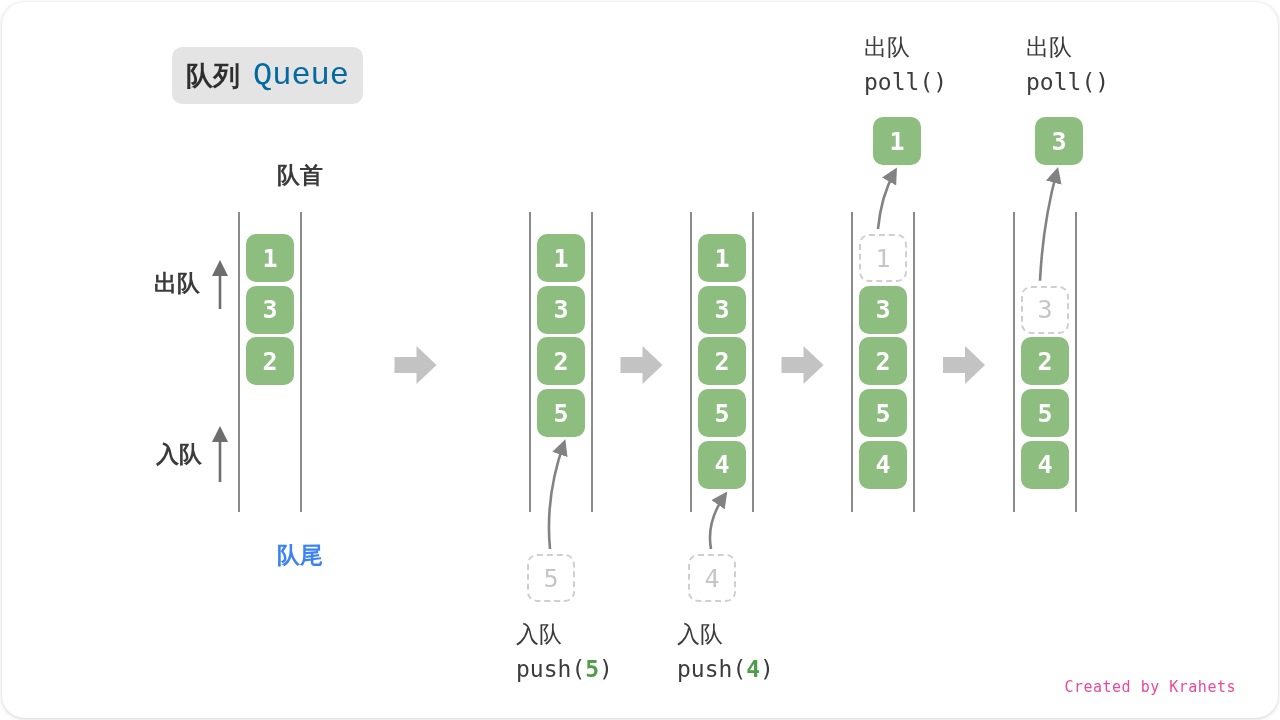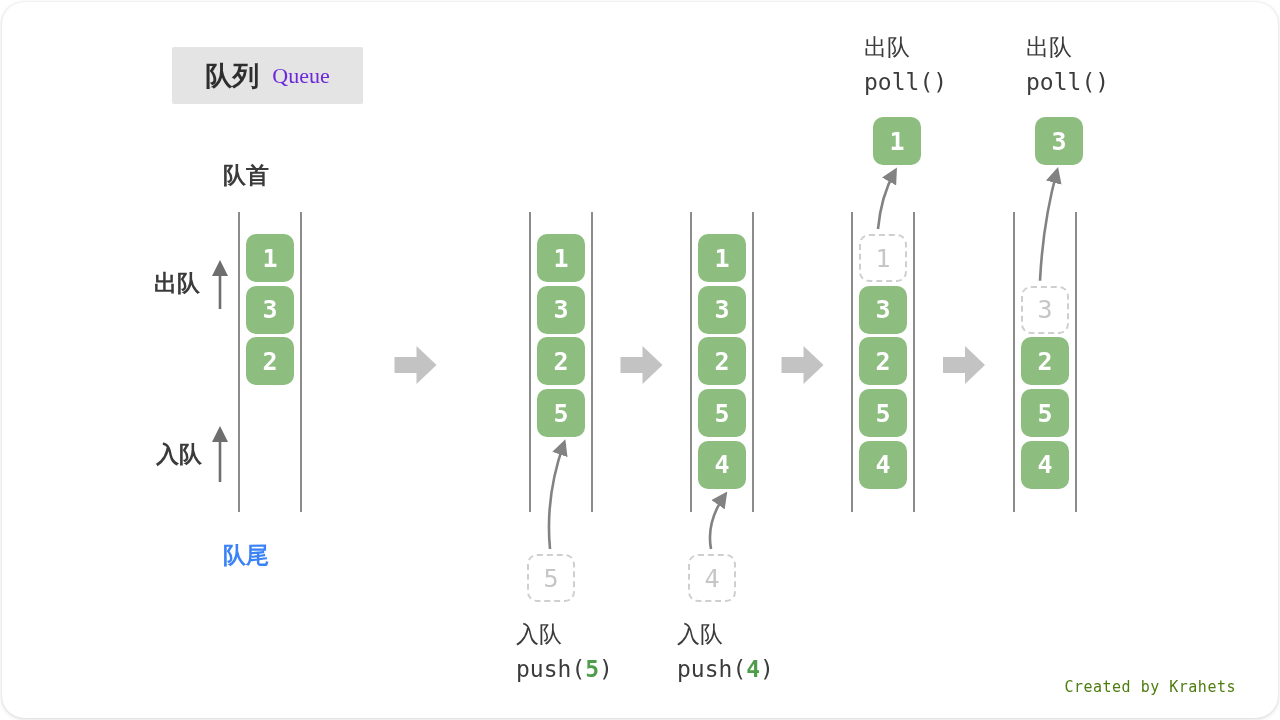--- a/index.html
+++ b/index.html
@@ -1,26 +1,26 @@
 <!DOCTYPE html>
 <html><head>
 <meta charset="utf-8">
 <style>
   html,body{margin:0;padding:0;background:#ffffff;}
   body{width:1280px;height:720px;position:relative;font-family:"DejaVu Sans",sans-serif;}
   .canvas{position:absolute;inset:2px;background:#fff;border-radius:22px;
           box-shadow:0 1px 4px rgba(0,0,0,.16), 0 0 1px rgba(0,0,0,.12);overflow:hidden;}
 
-  .badge{position:absolute;left:170px;top:45px;width:191px;height:57px;border-radius:2px;
+  .badge{position:absolute;left:170px;top:45px;width:191px;height:57px;border-radius:10px;
          display:flex;align-items:center;justify-content:center;gap:13px;}
   .badge-zh{font-weight:700;font-size:27px;color:#2e2e2e;}
-  .badge-en{font-family:Liberation Serif, serif;font-size:22px;color:#6d28d9;}
+  .badge-en{font-family:Liberation Mono, monospace;font-size:32px;color:#0369a1;}
 
   .lbl{position:absolute;font-size:23px;font-weight:700;white-space:nowrap;}
-  .center{text-align:left;}
+  .center{text-align:right;}
 
   #svg-layer{position:absolute;left:0;top:0;pointer-events:none;}
   #boxes-layer,#ops-layer{position:absolute;left:0;top:0;width:100%;height:100%;pointer-events:none;}
 
   .qbox{position:absolute;width:48px;height:48px;border-radius:10px;box-sizing:border-box;
         display:flex;align-items:center;justify-content:center;
         font-family:"DejaVu Sans Mono",monospace;font-size:25px;font-weight:700;}
   .qbox.solid{color:#fff;}
   .qbox.dashed{background:#fff;font-weight:400;}
 
@@ -124,14 +124,14 @@
       <div class="oplabel" style="left: 862px; top: 28px; color: rgb(59, 59, 59);">
         <div>出队</div>
         <div class="code">poll()</div>
       </div>
       <div class="oplabel" style="left: 1024px; top: 28px; color: rgb(59, 59, 59);">
         <div>出队</div>
         <div class="code">poll()</div>
       </div>
     </div>
 
-  <div class="watermark" style="color: #4d7c0f; margin-top: 28px;">Created by Krahets</div>
+  <div class="watermark" style="color: #ec4899; margin-top: 28px;">Created by Krahets</div>
 </div>
 
 </body></html>

